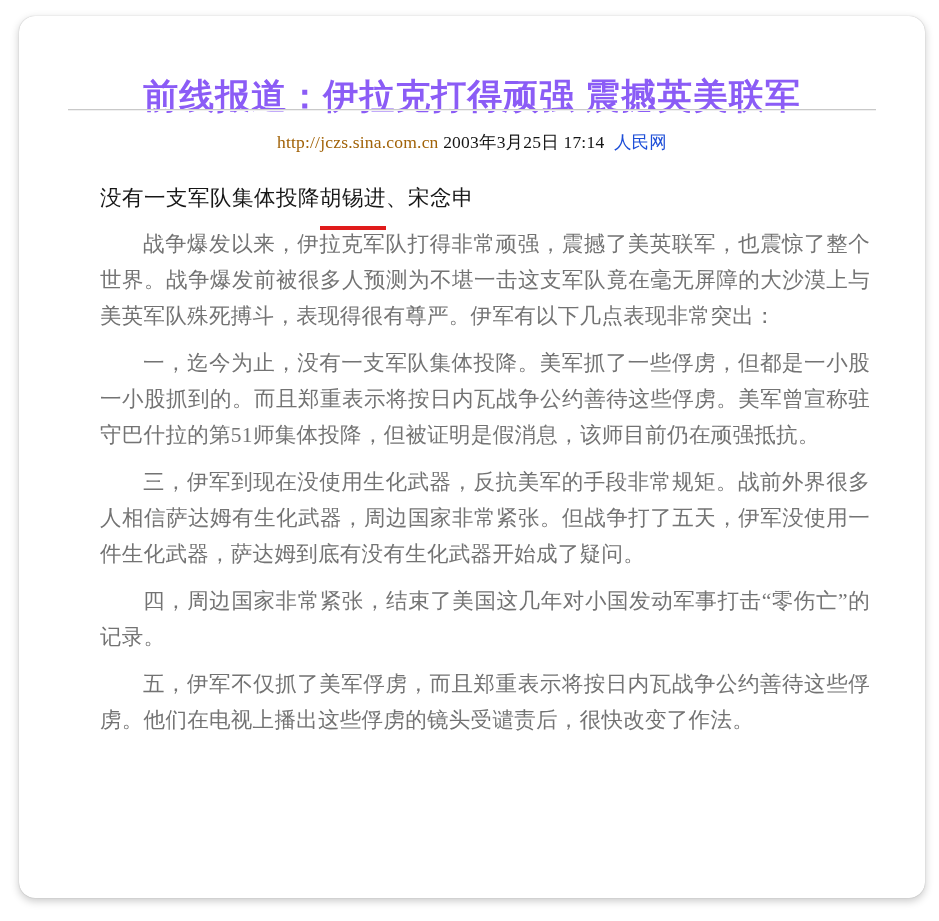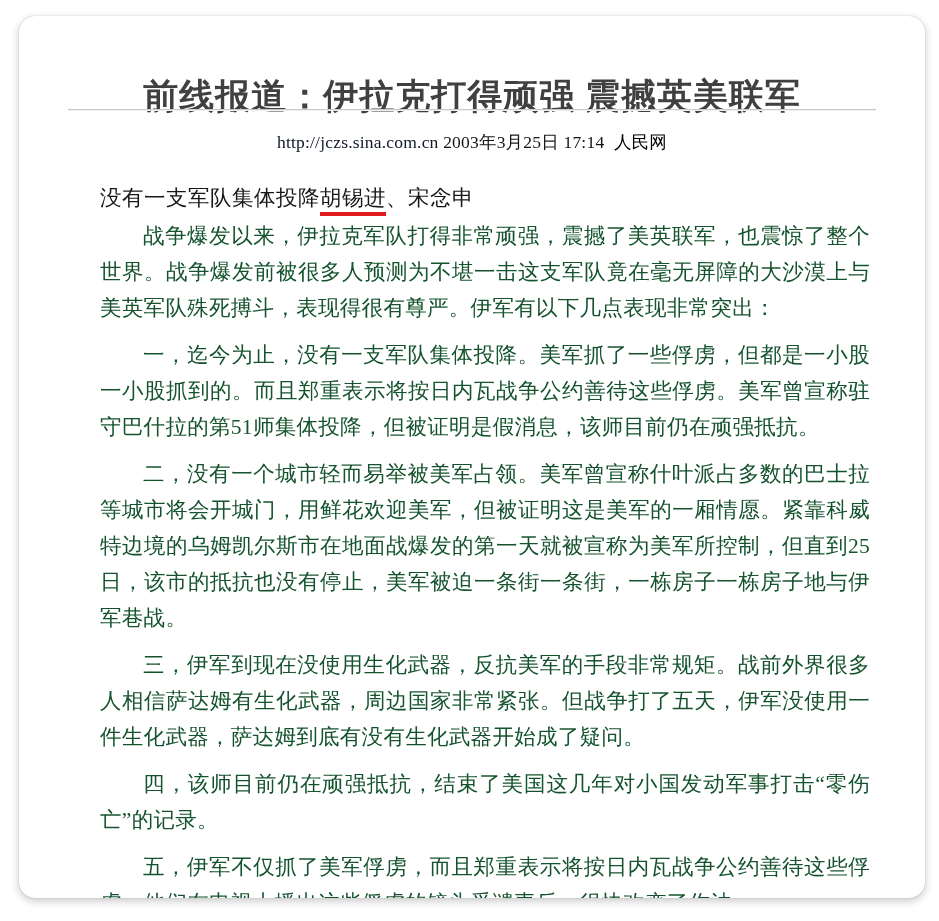--- a/index.html
+++ b/index.html
@@ -75,50 +75,50 @@
     left: 0;
     top: 114px;
     width: 906px;
     text-align: center;
     font-size: 17.5px;
     color: #1c1c1c;
     font-family: "Liberation Serif", "DejaVu Serif", serif;
     white-space: nowrap;
     letter-spacing: 0.2px;
   }
-  .source-line .src-url  { color: #0f172a; }
+  .source-line .src-url  { color: #a16207; }
   .source-line .src-date { color: #151515; }
   .source-line .src-site { color: #c23b3b; margin-left: 5px; }
 
   
   .byline {
     position: absolute;
     left: 81px;
     top: 167px;
     font-size: 21.5px;
     color: #171717;
     font-family: "Liberation Serif", "DejaVu Serif", serif;
     letter-spacing: 0.5px;
     white-space: nowrap;
   }
   .byline .reporter-underlined {
     position: relative;
-    padding-bottom: 2px;
+    padding-bottom: 16px;
     border-bottom: 4px solid #4c1d95;
   }
 
   
   .article-body {
     position: absolute;
     left: 81px;
-    top: 202px;
+    top: 210px;
     width: 770px;
     font-size: 21.5px;
     line-height: 36px;
-    color: #14532d;
+    color: #737373;
     font-family: "Liberation Serif", "DejaVu Serif", serif;
     text-align: justify;
     text-justify: inter-character;
     letter-spacing: 0.3px;
   }
   .article-body p {
     margin: 0 0 11px 0;
     text-indent: 2em;
   }
   .article-body p:last-child {
@@ -126,39 +126,38 @@
   }
 </style>
 </head>
 <body>
 
 <div id="page-root">
 
   <div class="article-card">
     <div class="card-inner">
 
-      <h1 class="article-title" style="color: #404040;">前线报道：伊拉克打得顽强 震撼英美联军</h1>
+      <h1 class="article-title" style="color: #8b5cf6;">前线报道：伊拉克打得顽强 震撼英美联军</h1>
 
       <div class="title-rule"></div>
 
       <div class="source-line">
         <span class="src-url">http://jczs.sina.com.cn</span>
         <span class="src-date">2003年3月25日 17:14</span>
-        <span class="src-site" style="color: #000000;">人民网</span>
+        <span class="src-site" style="color: #1d4ed8;">人民网</span>
       </div>
 
       <div class="byline">
         <span>没有一支军队集体投降</span><span class="reporter-underlined" style="border-bottom-color: rgb(224, 27, 27);">胡锡进</span><span>、宋念申</span>
       </div>
 
       <div class="article-body" id="article-body">
           <p>战争爆发以来，伊拉克军队打得非常顽强，震撼了美英联军，也震惊了整个世界。战争爆发前被很多人预测为不堪一击这支军队竟在毫无屏障的大沙漠上与美英军队殊死搏斗，表现得很有尊严。伊军有以下几点表现非常突出：</p>
           <p>一，迄今为止，没有一支军队集体投降。美军抓了一些俘虏，但都是一小股一小股抓到的。而且郑重表示将按日内瓦战争公约善待这些俘虏。美军曾宣称驻守巴什拉的第51师集体投降，但被证明是假消息，该师目前仍在顽强抵抗。</p>
-          <p>二，没有一个城市轻而易举被美军占领。美军曾宣称什叶派占多数的巴士拉等城市将会开城门，用鲜花欢迎美军，但被证明这是美军的一厢情愿。紧靠科威特边境的乌姆凯尔斯市在地面战爆发的第一天就被宣称为美军所控制，但直到25日，该市的抵抗也没有停止，美军被迫一条街一条街，一栋房子一栋房子地与伊军巷战。</p>
           <p>三，伊军到现在没使用生化武器，反抗美军的手段非常规矩。战前外界很多人相信萨达姆有生化武器，周边国家非常紧张。但战争打了五天，伊军没使用一件生化武器，萨达姆到底有没有生化武器开始成了疑问。</p>
-          <p>四，该师目前仍在顽强抵抗，结束了美国这几年对小国发动军事打击“零伤亡”的记录。</p>
+          <p>四，周边国家非常紧张，结束了美国这几年对小国发动军事打击“零伤亡”的记录。</p>
           <p>五，伊军不仅抓了美军俘虏，而且郑重表示将按日内瓦战争公约善待这些俘虏。他们在电视上播出这些俘虏的镜头受谴责后，很快改变了作法。</p>
         </div>
 
     </div>
   </div>
 
 </div>
 
 </body></html>

